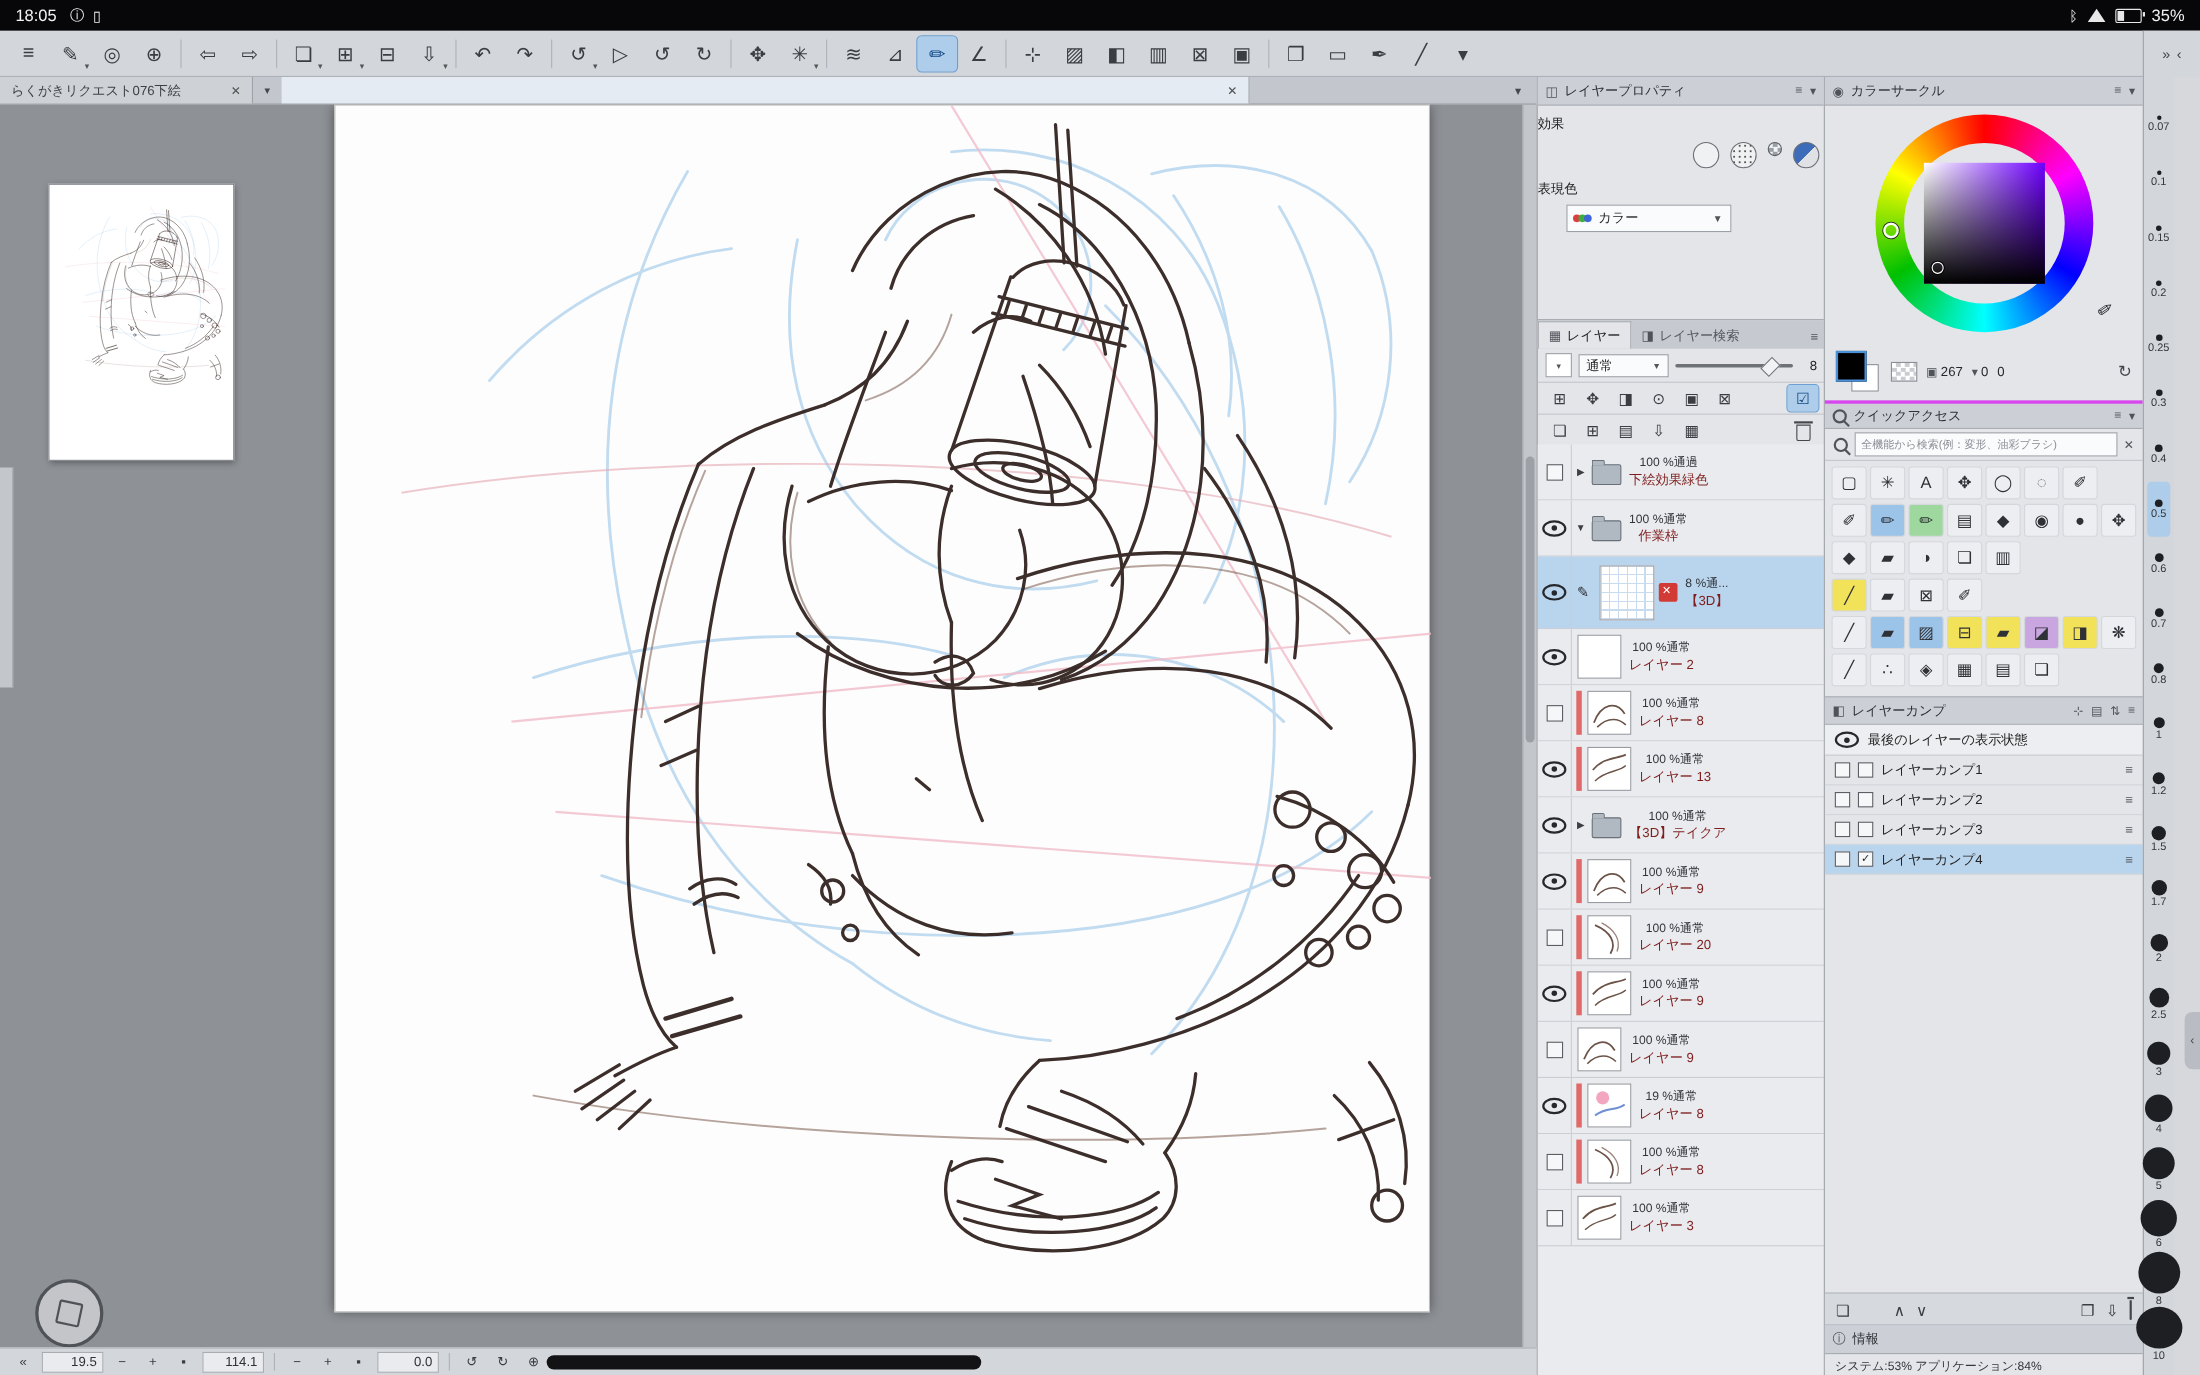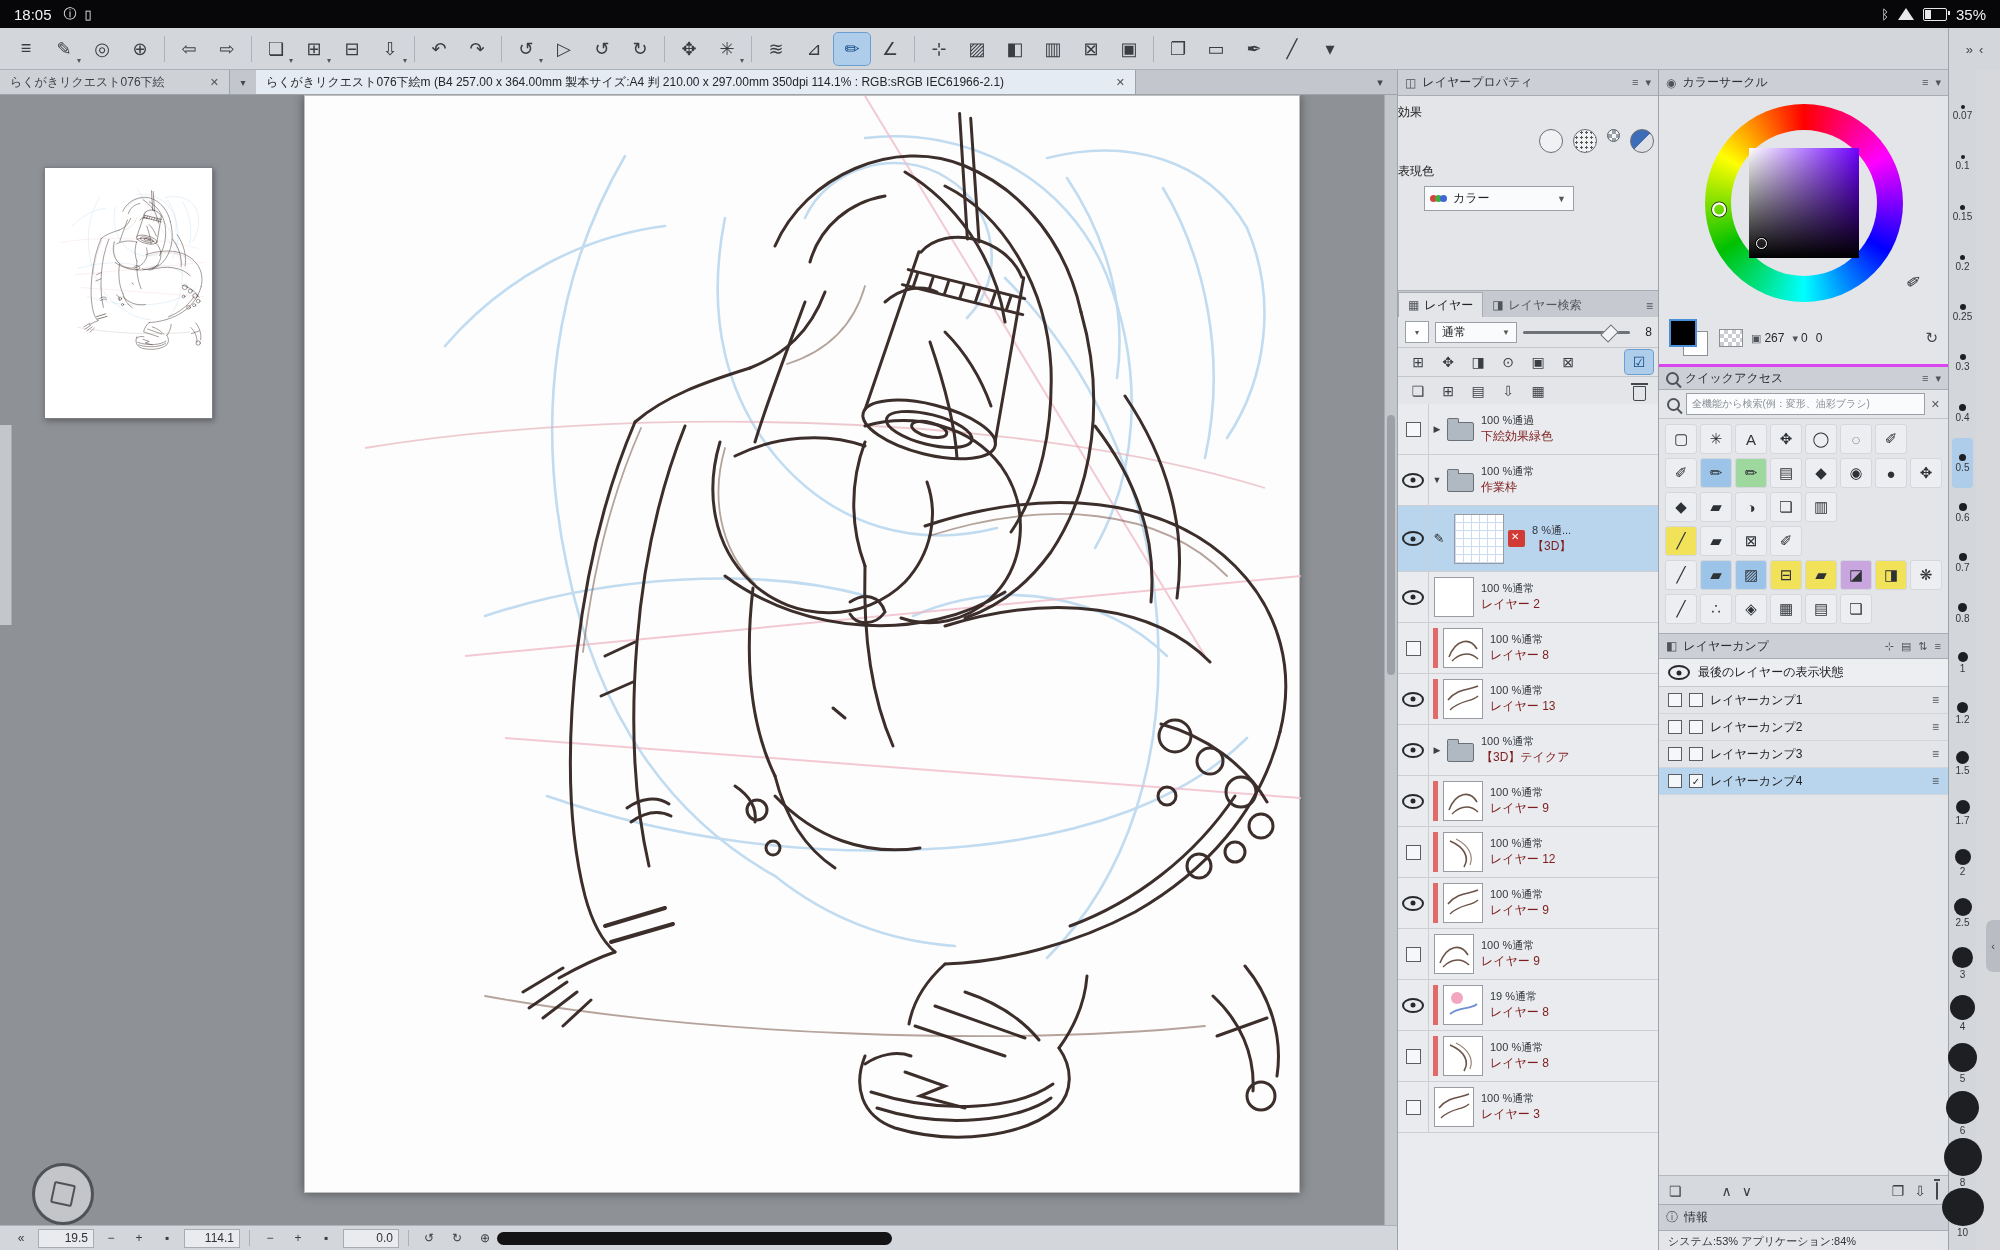--- a/index.html
+++ b/index.html
@@ -99,21 +99,21 @@
   .lthumb{width:38px;height:38px;background:#fff;border:1px solid #989ca2;margin-left:5px;flex:0 0 auto;position:relative;overflow:hidden;}
   .lrow.sel .lthumb{width:48px;height:48px;background:
       repeating-linear-gradient(0deg,#c9dcef 0 1px,transparent 1px 8px),
       repeating-linear-gradient(90deg,#c9dcef 0 1px,transparent 1px 8px),#fff;}
   .arrowcol{width:16px;text-align:center;font-size:9px;color:#3c3f44;flex:0 0 auto;}
   .editcol{width:20px;text-align:center;font-size:13px;color:#26282c;flex:0 0 auto;}
   .folder{width:25px;height:17px;background:#b0b8c2;border:1px solid #6a7078;border-radius:2px;position:relative;margin:4px 0 0 2px;flex:0 0 auto;}
   .folder::before{content:"";position:absolute;top:-5px;left:-1px;width:10px;height:4px;background:#b0b8c2;border:1px solid #6a7078;border-bottom:none;border-radius:2px 2px 0 0;}
   .flag3d{width:17px;height:17px;background:#d23b35;border-radius:2px;margin-left:4px;flex:0 0 auto;position:relative;}
   .flag3d::after{content:"✕";color:#fff;font-size:10px;position:absolute;left:3px;top:1px;}
-  .ltxt{margin-left:7px;min-width:0;}
+  .ltxt{margin-left:7px;min-width:0;text-align:center;}
   .ltxt .l1{font-size:11px;color:#33363b;white-space:nowrap;}
   .ltxt .l2{font-size:12px;color:#7f1d1d;white-space:nowrap;overflow:hidden;text-overflow:ellipsis;}
   
   #cw-body{position:relative;height:268px;}
   #ring{position:absolute;left:46px;top:8px;width:198px;height:198px;border-radius:50%;
      background:conic-gradient(#ff0000,#ff00ff,#0000ff,#00ffff,#00c000,#ffff00,#ff0000);}
   #ringhole{position:absolute;left:26px;top:26px;right:26px;bottom:26px;border-radius:50%;background:#e3e5e9;}
   #svsq{position:absolute;left:44px;top:44px;width:110px;height:110px;
      background:linear-gradient(to top,#000,rgba(0,0,0,0)),linear-gradient(to right,#fff,#6e00ff);}
   #svcur{position:absolute;left:7px;bottom:9px;width:9px;height:9px;border-radius:50%;border:1.5px solid #fff;box-shadow:0 0 0 1px #000;}
@@ -222,21 +222,20 @@
       <div class="tbtn">▾</div>
     </div>
 
   <div class="abs" id="tabbar">
     <div class="tab inactive">
       <span style="overflow:hidden;text-overflow:ellipsis;">らくがきリクエスト076下絵</span>
       <span class="close">✕</span>
     </div>
     <div class="tab-dd">▾</div>
     <div class="tab active">
-      <span style="overflow:hidden;text-overflow:ellipsis;">らくがきリクエスト076下絵m (B4 257.00 x 364.00mm 製本サイズ:A4 判 210.00 x 297.00mm 350dpi 114.1% : RGB:sRGB IEC61966-2.1)</span>
       <span class="close">✕</span>
     </div>
     <div class="endchev">▾</div>
   </div>
 
   <div class="abs" id="canvasarea">
     <div class="abs" id="paper">
       <svg width="996" height="1098" viewBox="0 0 996 1098">
         <g id="sk">
           <g stroke="#b7d6ee" stroke-width="2.6" fill="none" opacity="0.85" stroke-linecap="round">
@@ -570,21 +569,21 @@
             <div class="eyecol">
               <div class="chk"></div>
             </div>
             <div class="redbar"></div>
             <div class="lthumb"><svg width="36" height="36">
                 <path d="M6,8 C20,14 26,24 20,34" stroke="#6b5348" fill="none" stroke-width="1.6"></path>
                 <path d="M12,6 C24,12 30,22 26,32" stroke="#9b8378" fill="none" stroke-width="1.2"></path>
               </svg></div>
             <div class="ltxt">
               <div class="l1">100 %通常</div>
-              <div class="l2">レイヤー 12</div>
+              <div class="l2">レイヤー 20</div>
             </div>
           </div>
           <div class="lrow">
             <div class="eyecol">
               <div class="eye"></div>
             </div>
             <div class="redbar"></div>
             <div class="lthumb"><svg width="36" height="36">
                 <path d="M4,20 C14,8 26,10 34,6" stroke="#6b5348" fill="none" stroke-width="1.6"></path>
                 <path d="M6,30 C16,20 28,22 34,16" stroke="#6b5348" fill="none" stroke-width="1.3"></path>

